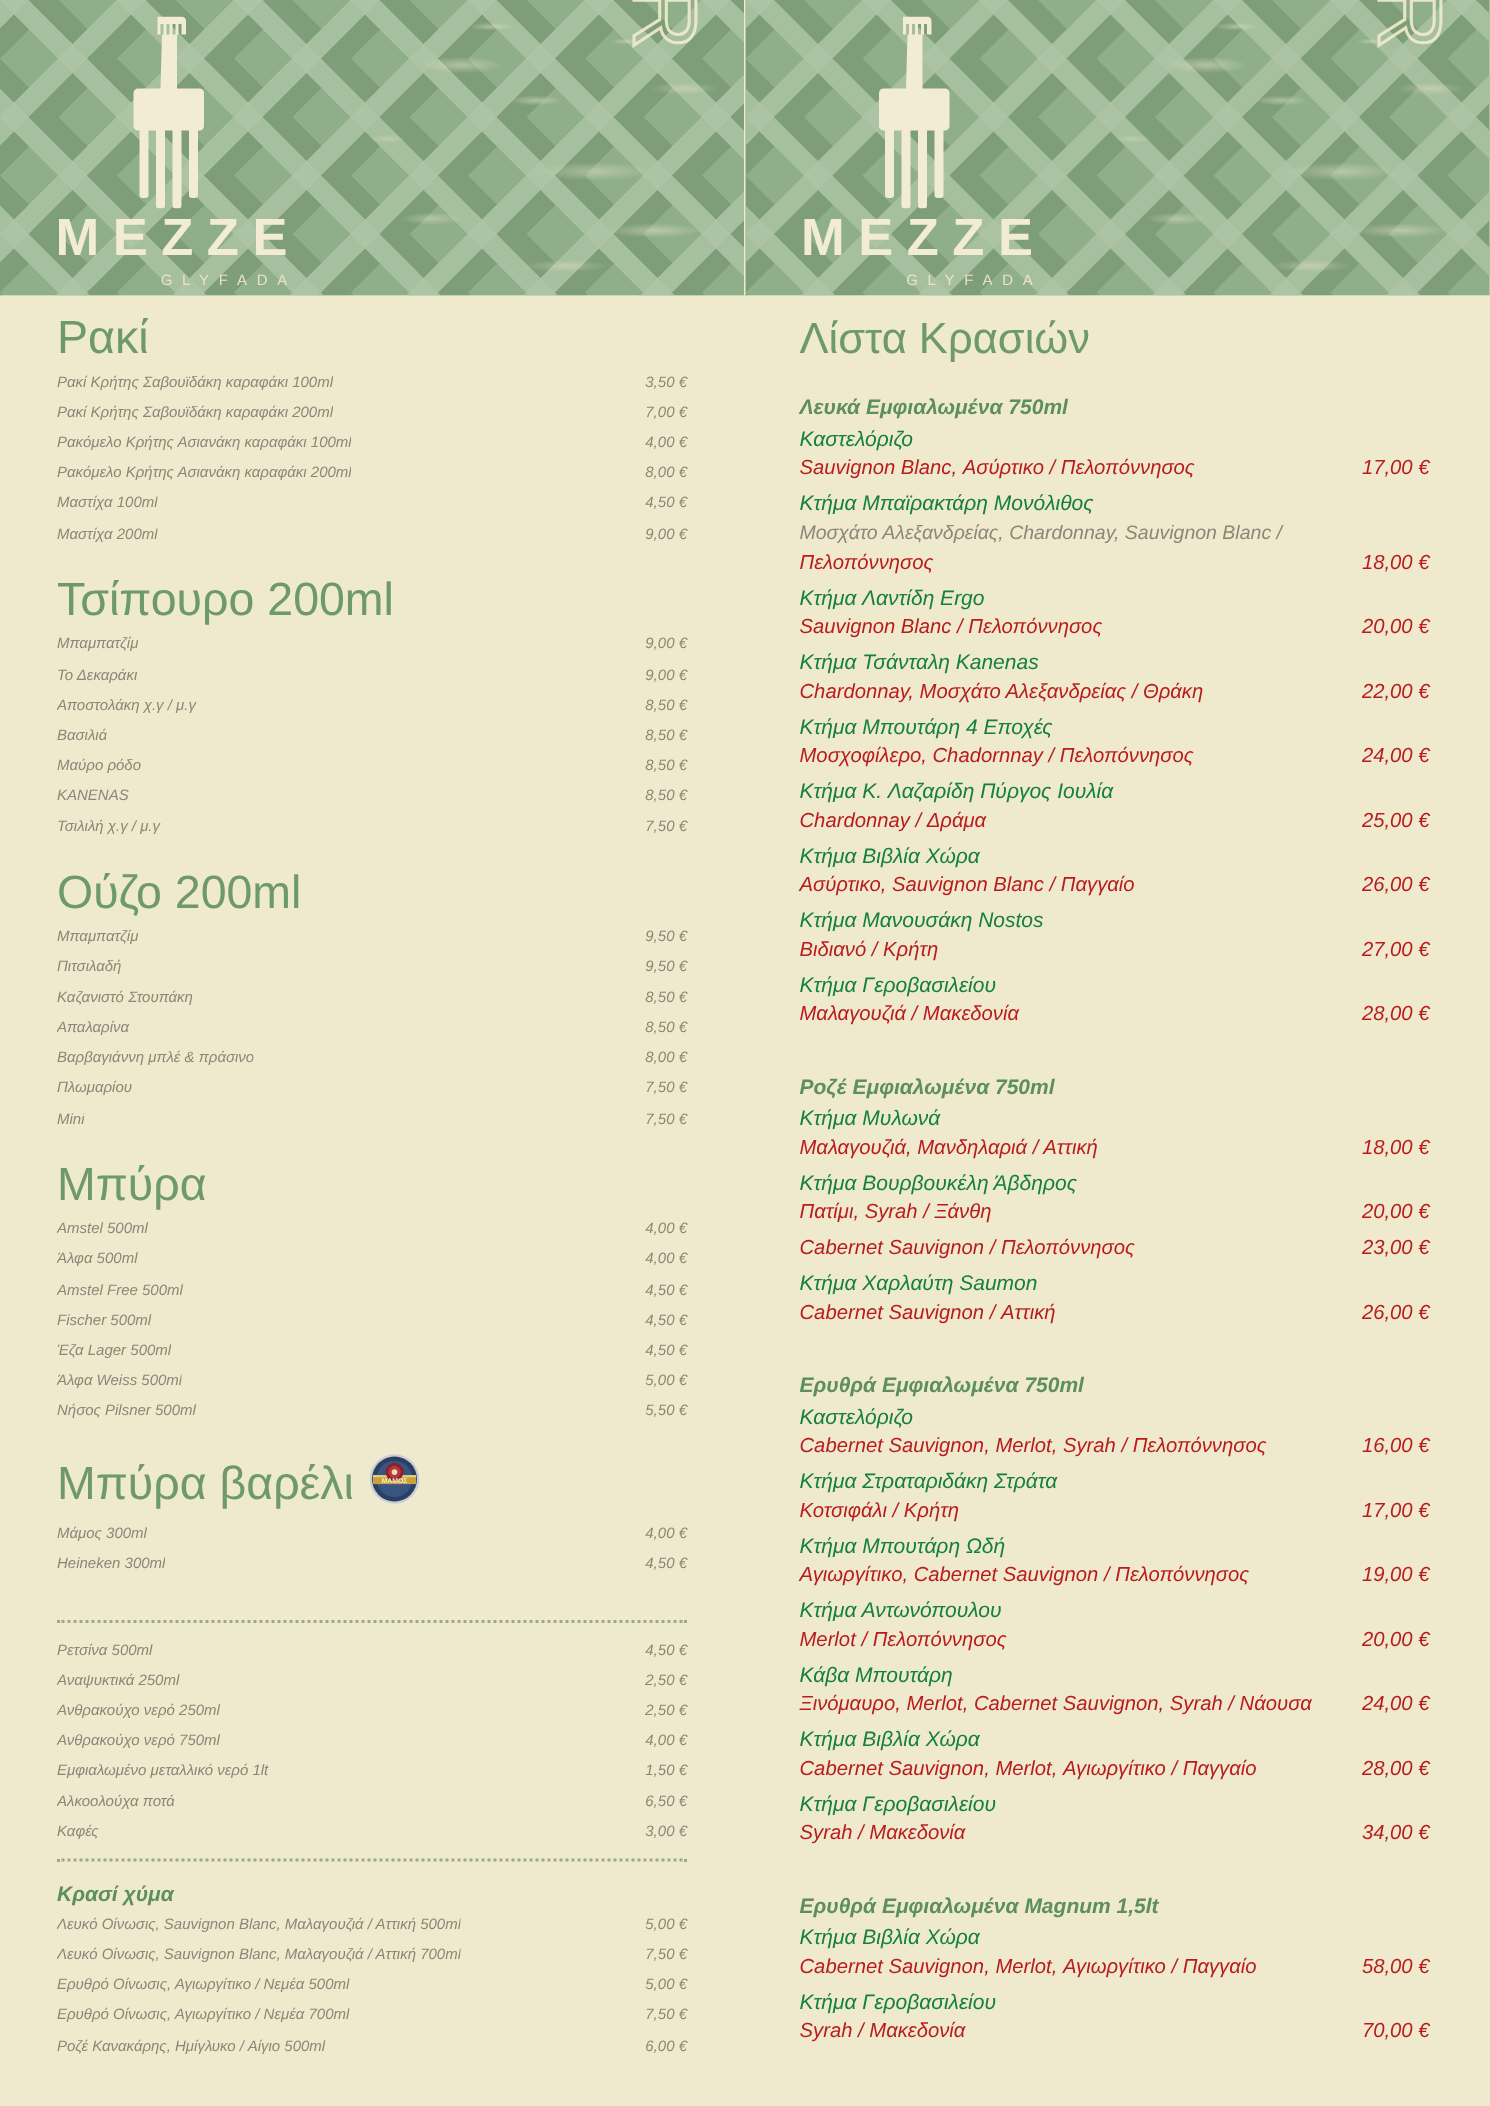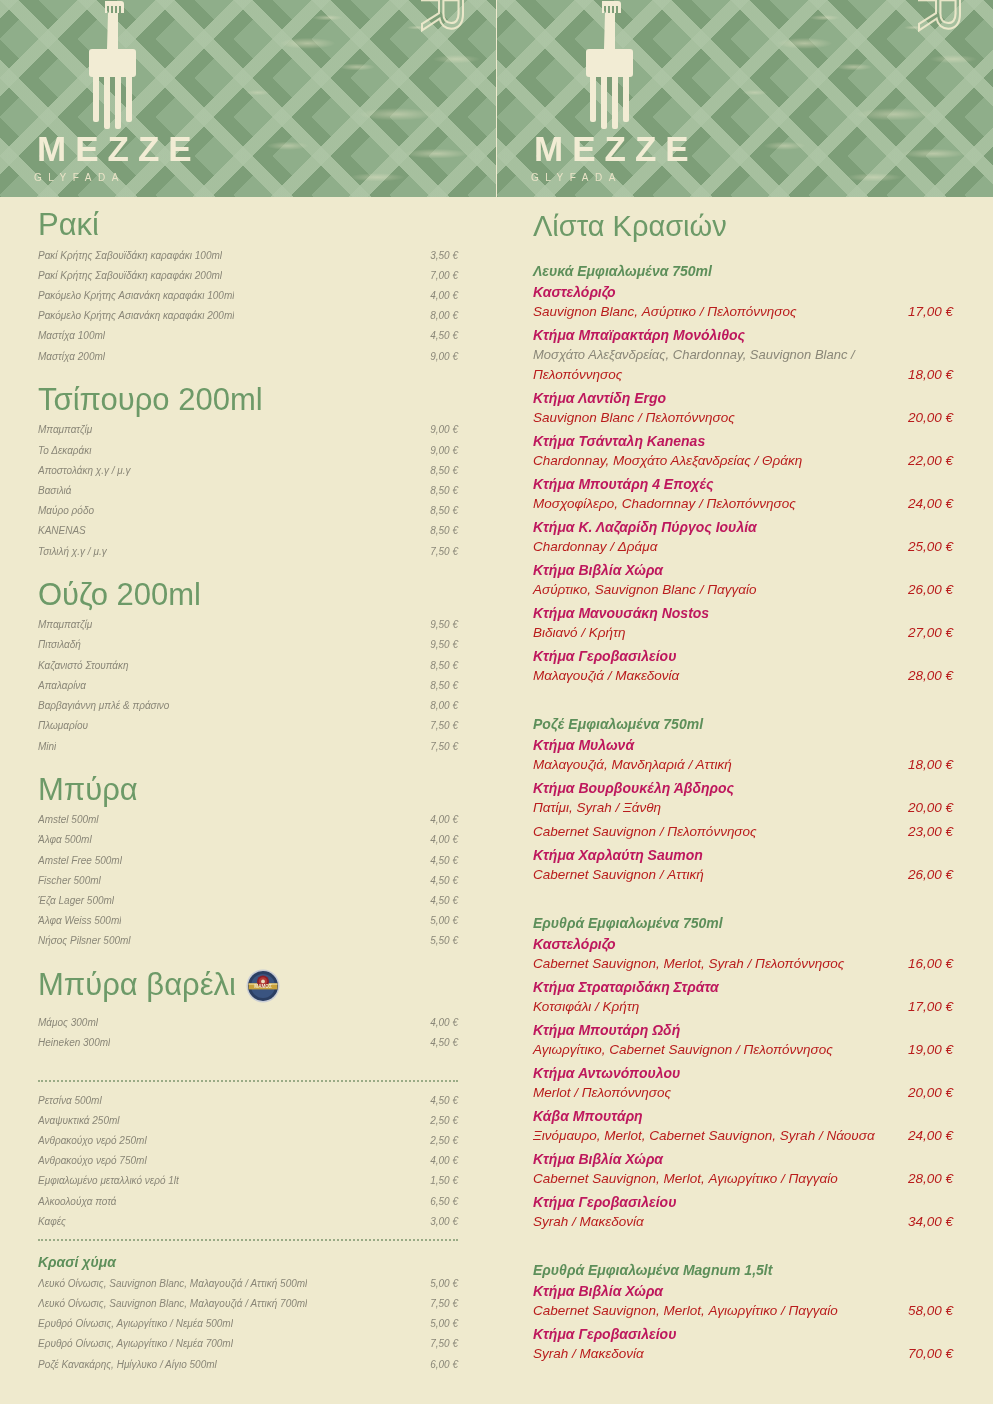--- a/index.html
+++ b/index.html
@@ -73,24 +73,24 @@
       radial-gradient(ellipse 22px 4px at 66%  9%,  rgba(240,234,205,.85) 0%, transparent 70%),
       radial-gradient(ellipse 34px 6px at 92% 30%,  rgba(240,234,205,.7)  0%, transparent 70%),
       radial-gradient(ellipse 18px 4px at 52% 47%,  rgba(240,234,205,.65) 0%, transparent 70%),
       radial-gradient(ellipse 40px 6px at 76% 90%,  rgba(240,234,205,.75) 0%, transparent 70%),
       radial-gradient(ellipse 14px 3px at 84% 14%,  rgba(240,234,205,.8)  0%, transparent 70%);
   }
 
   
   .logo-block {
     position: absolute;
-    left: 28px; bottom: 14px;
+    left: 28px; bottom: 4px;
     width: 170px;
     z-index: 4;
-    text-align: left;
+    text-align: right;
   }
   .fork { display: block; margin: 0 auto; }
   .logo-word {
     font-family: "Liberation Sans", sans-serif;
     font-size: 35px;
     font-weight: bold;
     letter-spacing: 9px;
     color: #f2ecd4;
     line-height: 1;
     margin-top: 2px;
@@ -141,20 +141,21 @@
   
   .section-title {
     font-family: "Liberation Sans", sans-serif;
     font-size: 31px;
     font-weight: normal;
     color: #6d9a68;
     line-height: 1.05;
     margin-top: 17px;
     margin-bottom: 4px;
     display: flex;
+    align-items: center;
     gap: 10px;
   }
   .section-title.first { margin-top: 12px; }
 
   .page-title {
     font-family: "Liberation Sans", sans-serif;
     font-size: 29px;
     color: #6d9a68;
     line-height: 1.05;
     margin-top: 14px;
@@ -196,23 +197,23 @@
     margin-bottom: 3px;
   }
   .sub-head.tight { margin-top: 13px; }
   .sub-head.spaced { margin-top: 30px; }
 
   
   .wine { margin-bottom: 4px; }
   .wine-name {
     font-family: "Liberation Sans", sans-serif;
     font-style: italic;
-    font-weight: bold;
+    font-weight: normal;
     font-size: 14px;
-    color: #be185d;
+    color: #15803d;
     line-height: 19px;
   }
   .wine-row {
     display: flex;
     align-items: baseline;
     font-family: "Liberation Sans", sans-serif;
     font-style: italic;
     font-size: 13.5px;
     color: #b91c1c;
     line-height: 20px;

